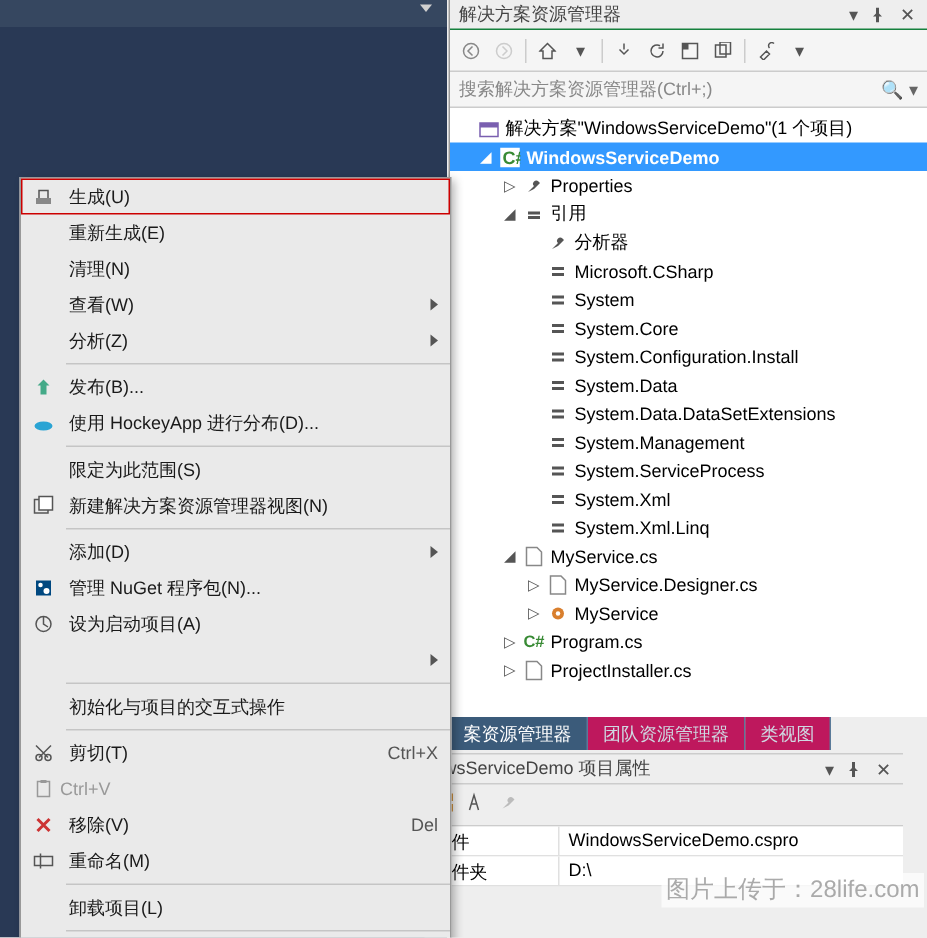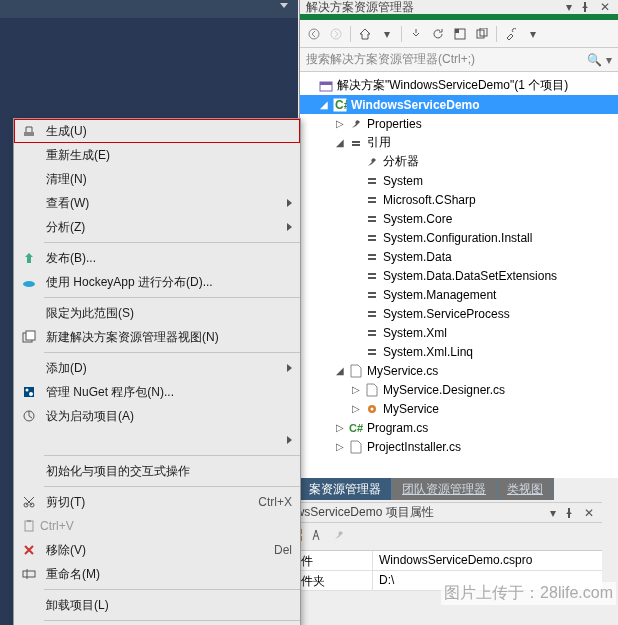--- a/index.html
+++ b/index.html
@@ -4,21 +4,21 @@
 <style>
 * { margin:0; padding:0; box-sizing:border-box; font-family:"Microsoft YaHei","Segoe UI",sans-serif; font-size:12px; }
 body { width:618px; height:625px; background:#eee; position:relative; overflow:hidden; }
 
 .bg-left { position:absolute; left:0; top:0; width:298px; height:625px; background:#293955; }
 .bg-left-top { position:absolute; left:0; top:0; width:298px; height:18px; background:#364760; }
 .chevron { position:absolute; left:280px; top:3px; width:0; height:0; border-left:4px solid transparent; border-right:4px solid transparent; border-top:5px solid #d0d0d0; }
 
 
 .se { position:absolute; right:0; top:0; width:319px; height:478px; background:#f5f5f5; border-left:1px solid #999; display:flex; flex-direction:column; }
-.se-title { height:20px; background:#eee; border-bottom:6px solid #15803d; display:flex; align-items:center; padding:0 6px; }
+.se-title { height:20px; background:#eee; border-bottom:1px solid #15803d; display:flex; align-items:center; padding:0 6px; }
 .se-title-text { flex:1; color:#444; }
 .se-title-ico { width:14px; text-align:center; color:#555; margin-left:4px; }
 .se-title-ico svg { display:block; }
 .se-toolbar { height:28px; border-bottom:1px solid #ccc; display:flex; align-items:center; padding:0 4px; gap:2px; }
 .se-toolbar .tb { width:20px; height:20px; display:flex; align-items:center; justify-content:center; color:#555; }
 .se-toolbar .sep { width:1px; height:16px; background:#ccc; margin:0 2px; }
 .se-search { height:24px; border-bottom:1px solid #ccc; display:flex; align-items:center; padding:0 6px; color:#888;gap:12px; }
 .se-tree { flex:1; overflow:hidden; background:#fff; padding:4px 0; }
 .tree-row { height:19px; display:flex; align-items:center; padding-left:6px; white-space:nowrap; }
 .tree-row .exp { width:12px; font-size:10px; color:#555; }
@@ -26,21 +26,21 @@
 .tree-row.sel { background:#3399ff; color:#fff; }
 .tree-row.sel .exp { color:#fff; }
 .ind1 { padding-left:20px; } .ind2 { padding-left:36px; } .ind3 { padding-left:52px; }
 
 .cs-ico { color:#388a34; font-weight:bold; font-size:11px; }
 .sln-ico svg,.prj-ico svg,.wrench-ico svg,.book-ico svg,.ref-ico svg,.key-ico svg,.gear-ico svg,.page-ico svg { display:block; }
 
 
 .se-tabs { position:absolute; right:0; top:478px; width:319px; height:22px; display:flex; }
 .se-tabs .tab { padding:3px 10px; background:#3b5b7a; color:#fff; border-right:1px solid #5a7a99; }
-.se-tabs .tab.inactive { background:#737373; color:#cfd8e2;text-decoration:underline; }
+.se-tabs .tab.inactive { background:#be185d; color:#cfd8e2; }
 
 
 .props { position:absolute; right:16px; top:502px; width:319px; height:123px; background:#eee; border-top:1px solid #ccc; overflow:hidden; }
 .props-title { height:20px; display:flex; align-items:center; padding:0 6px; border-bottom:1px solid #ccc; }
 .props-title-text { flex:1; color:#444; overflow:hidden; }
 .props-tb { height:28px; display:flex; align-items:center; padding:0 6px; gap:8px; border-bottom:1px solid #ccc; }
 .props-grid { display:flex; flex-direction:column; }
 .props-row { display:flex; height:20px; border-bottom:1px solid #e0e0e0; background:#fff; }
 .props-row .k { width:90px; padding:2px 6px; border-right:1px solid #e0e0e0; }
 .props-row .v { flex:1; padding:2px 6px; overflow:hidden; }
@@ -182,31 +182,31 @@
           <span>分析器</span>
         </div>
         <div class="tree-row ind3">
           <span class="exp"></span>
           <span class="ico">
             <svg width="12" height="12">
               <rect x="2" y="3" width="8" height="2" fill="#555"></rect>
               <rect x="2" y="7" width="8" height="2" fill="#555"></rect>
             </svg>
           </span>
+          <span>Microsoft.CSharp</span>
+        </div>
+        <div class="tree-row ind3">
+          <span class="exp"></span>
+          <span class="ico">
+            <svg width="12" height="12">
+              <rect x="2" y="3" width="8" height="2" fill="#555"></rect>
+              <rect x="2" y="7" width="8" height="2" fill="#555"></rect>
+            </svg>
+          </span>
           <span>System</span>
-        </div>
-        <div class="tree-row ind3">
-          <span class="exp"></span>
-          <span class="ico">
-            <svg width="12" height="12">
-              <rect x="2" y="3" width="8" height="2" fill="#555"></rect>
-              <rect x="2" y="7" width="8" height="2" fill="#555"></rect>
-            </svg>
-          </span>
-          <span>Microsoft.CSharp</span>
         </div>
         <div class="tree-row ind3">
           <span class="exp"></span>
           <span class="ico">
             <svg width="12" height="12">
               <rect x="2" y="3" width="8" height="2" fill="#555"></rect>
               <rect x="2" y="7" width="8" height="2" fill="#555"></rect>
             </svg>
           </span>
           <span>System.Core</span>

